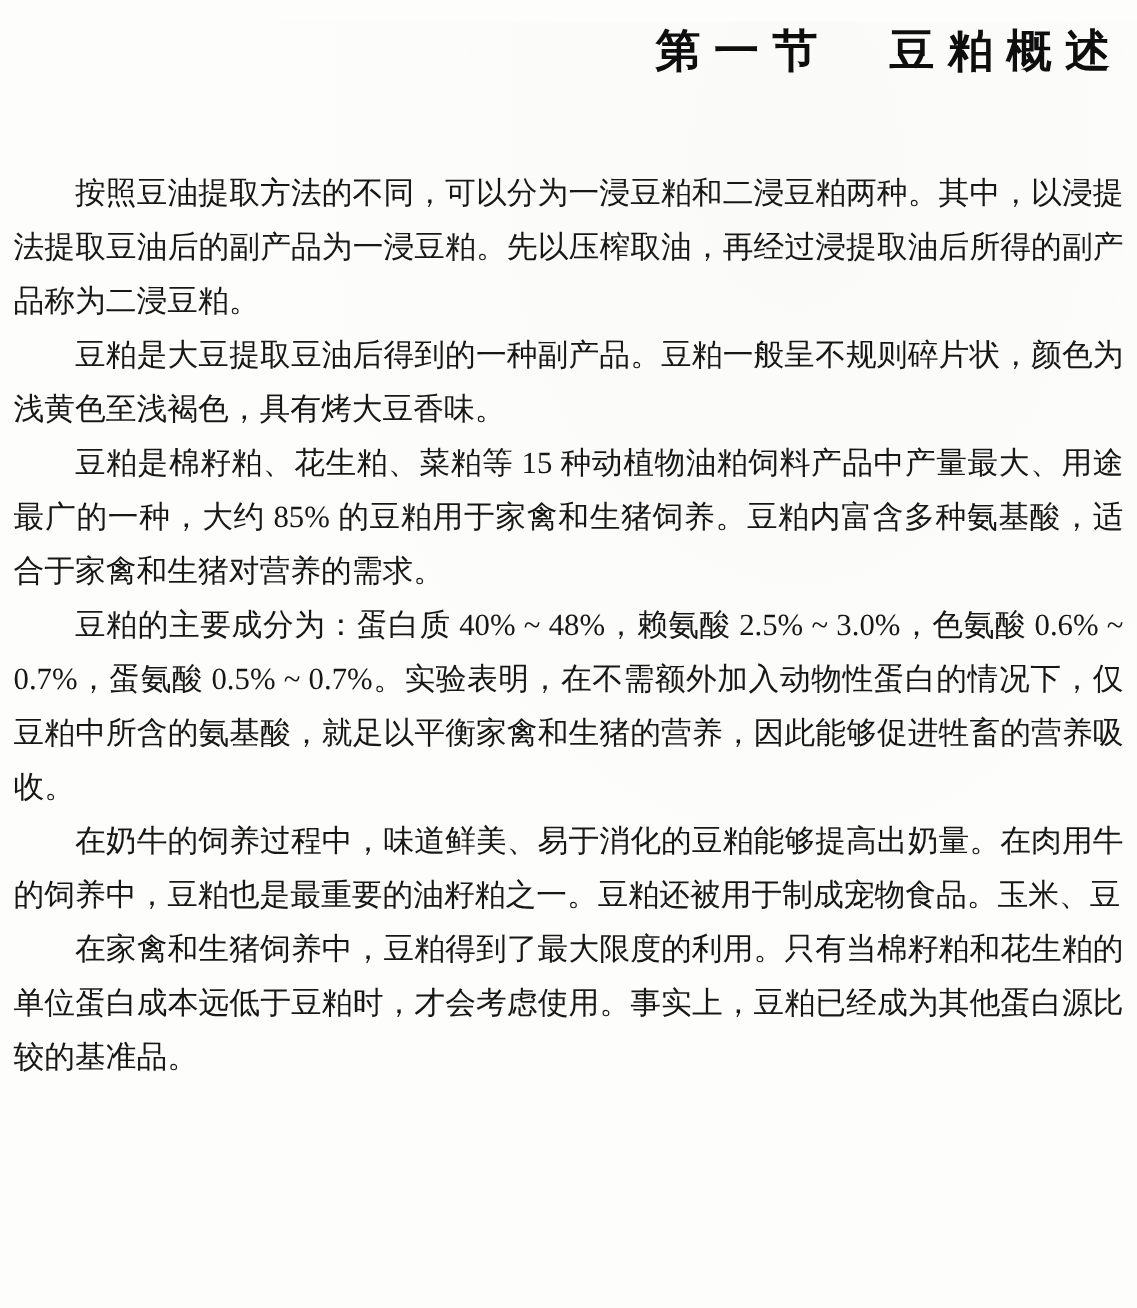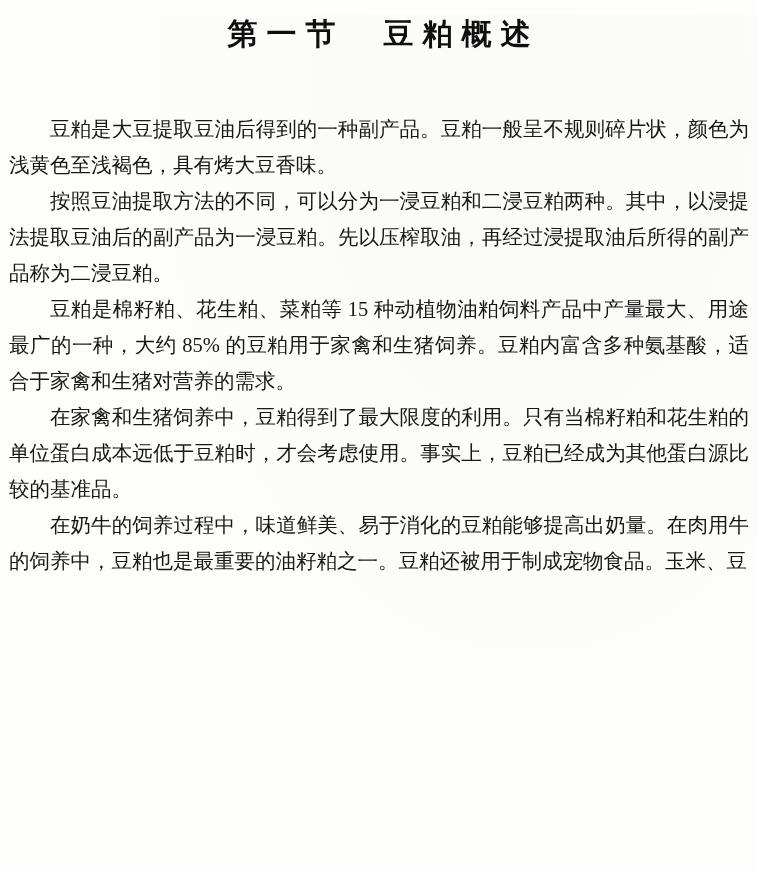--- a/index.html
+++ b/index.html
@@ -18,21 +18,21 @@
     box-sizing: border-box;
     width: 758px;
     height: 872px;
     padding: 0 9px;
     background:
       radial-gradient(ellipse at 70% 10%, rgba(0,0,0,0.012), transparent 60%),
       #fdfdfb;
   }
   .title {
     margin: 14px 0 0 0;
-    text-align: center;
+    text-align: right;
     font-family: "Liberation Sans", "DejaVu Sans", sans-serif;
     font-weight: bold;
     font-size: 30px;
     letter-spacing: 9px;
     color: #0e0e0e;
     text-indent: 9px; 
     white-space: nowrap;
   }
   .body-text {
     margin-top: 56px;
@@ -48,19 +48,20 @@
     text-indent: 2em;
   }
 </style>
 </head>
 <body>
 
 <div class="page">
   <h1 class="title">第一节　豆粕概述</h1>
 
   <div class="body-text">
+    <p>按照豆油提取方法的不同，可以分为一浸豆粕和二浸豆粕两种。其中，以浸提法提取豆油后的副产品为一浸豆粕。先以压榨取油，再经过浸提取油后所得的副产品称为二浸豆粕。</p>
     <p>豆粕是大豆提取豆油后得到的一种副产品。豆粕一般呈不规则碎片状，颜色为浅黄色至浅褐色，具有烤大豆香味。</p>
-    <p>按照豆油提取方法的不同，可以分为一浸豆粕和二浸豆粕两种。其中，以浸提法提取豆油后的副产品为一浸豆粕。先以压榨取油，再经过浸提取油后所得的副产品称为二浸豆粕。</p>
     <p>豆粕是棉籽粕、花生粕、菜粕等 15 种动植物油粕饲料产品中产量最大、用途最广的一种，大约 85% 的豆粕用于家禽和生猪饲养。豆粕内富含多种氨基酸，适合于家禽和生猪对营养的需求。</p>
+    <p>豆粕的主要成分为：蛋白质 40% ~ 48%，赖氨酸 2.5% ~ 3.0%，色氨酸 0.6% ~ 0.7%，蛋氨酸 0.5% ~ 0.7%。实验表明，在不需额外加入动物性蛋白的情况下，仅豆粕中所含的氨基酸，就足以平衡家禽和生猪的营养，因此能够促进牲畜的营养吸收。</p>
+    <p>在奶牛的饲养过程中，味道鲜美、易于消化的豆粕能够提高出奶量。在肉用牛的饲养中，豆粕也是最重要的油籽粕之一。豆粕还被用于制成宠物食品。玉米、豆</p>
     <p>在家禽和生猪饲养中，豆粕得到了最大限度的利用。只有当棉籽粕和花生粕的单位蛋白成本远低于豆粕时，才会考虑使用。事实上，豆粕已经成为其他蛋白源比较的基准品。</p>
-    <p>在奶牛的饲养过程中，味道鲜美、易于消化的豆粕能够提高出奶量。在肉用牛的饲养中，豆粕也是最重要的油籽粕之一。豆粕还被用于制成宠物食品。玉米、豆</p>
   </div>
 </div>
 
 </body></html>

